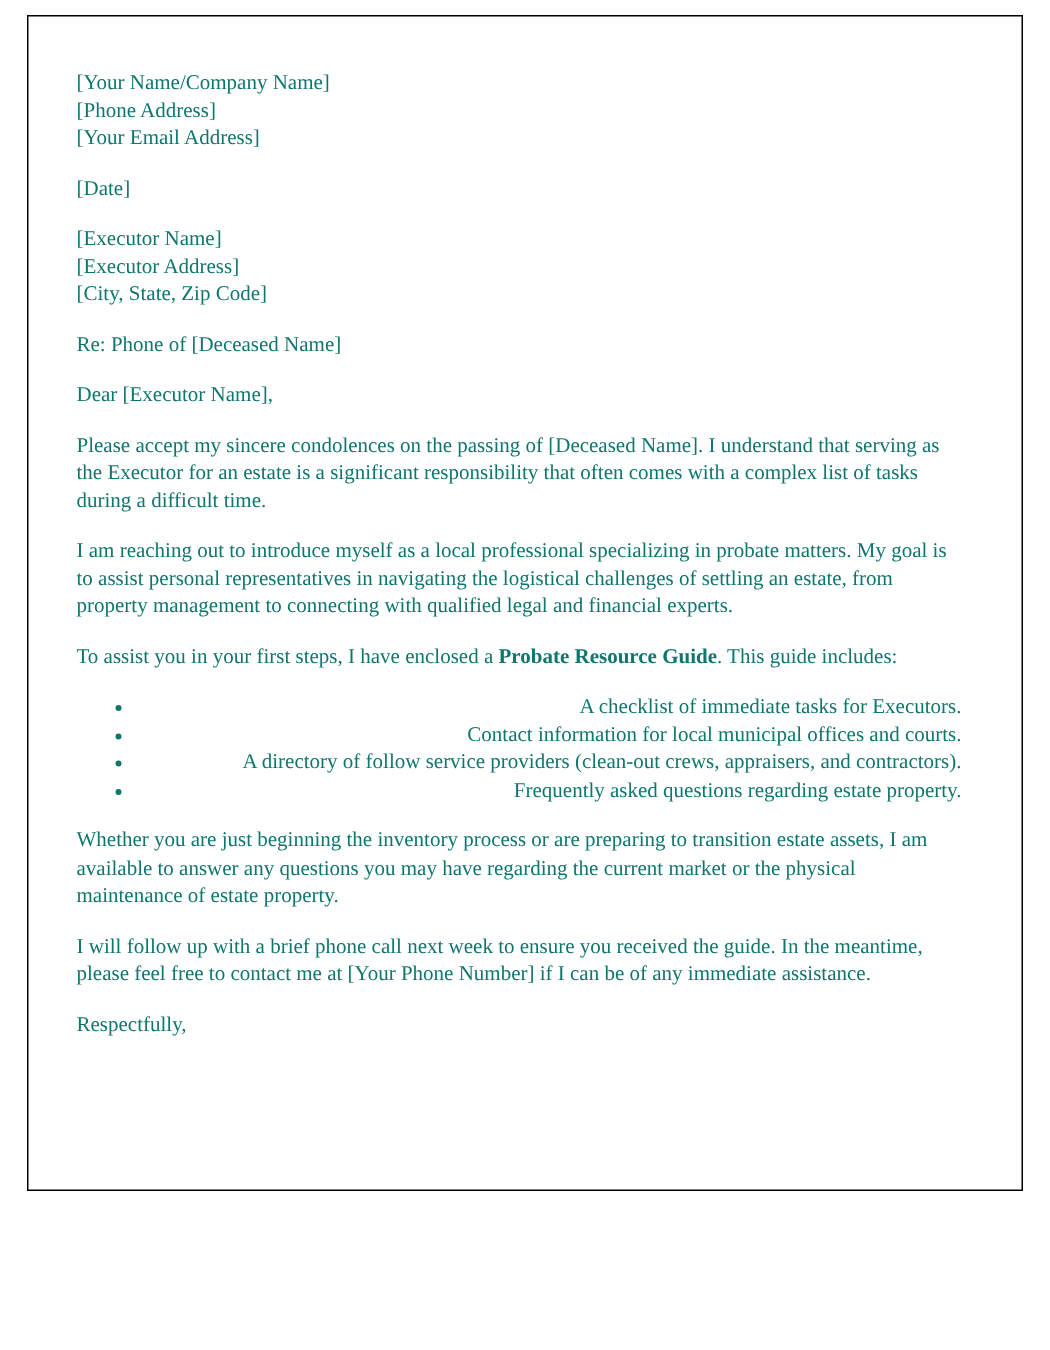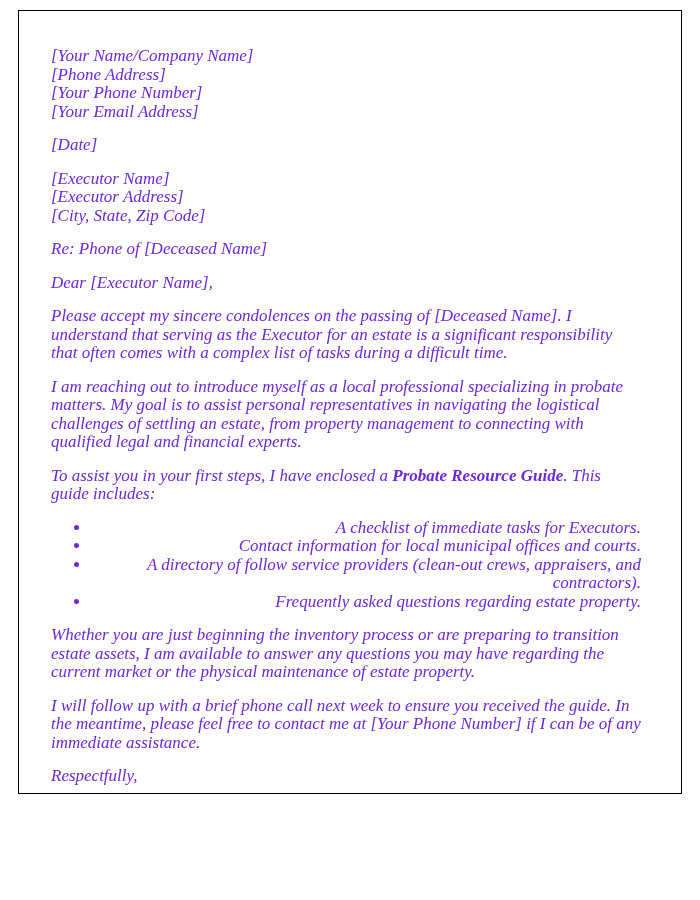--- a/index.html
+++ b/index.html
@@ -16,24 +16,23 @@
     top: 10px;
     width: 664px;
     height: 784px;
     border: 1px solid #000000;
     background: #ffffff;
     box-sizing: border-box;
     overflow: hidden;
   }
   .letter-body {
     padding: 36px 40px 0 32px;
-    font-size: 17px;
+    font-size: 14px;
     line-height: 18.5px;
-    color: #6d28d9;
-    font-style: italic;
+    color: #0f766e;
   }
   .letter-body p {
     margin: 0 0 15px 0;
   }
   .addr-block {
     margin: 0 0 15px 0;
   }
   .addr-block p {
     margin: 0;
   }
@@ -50,21 +49,20 @@
 </style>
 </head>
 <body>
 
 <div class="page">
   <div class="letter-body">
 
     <div class="addr-block">
       <p>[Your Name/Company Name]</p>
       <p>[Phone Address]</p>
-      <p>[Your Phone Number]</p>
       <p>[Your Email Address]</p>
     </div>
 
     <p>[Date]</p>
 
     <div class="addr-block">
       <p>[Executor Name]</p>
       <p>[Executor Address]</p>
       <p>[City, State, Zip Code]</p>
     </div>

